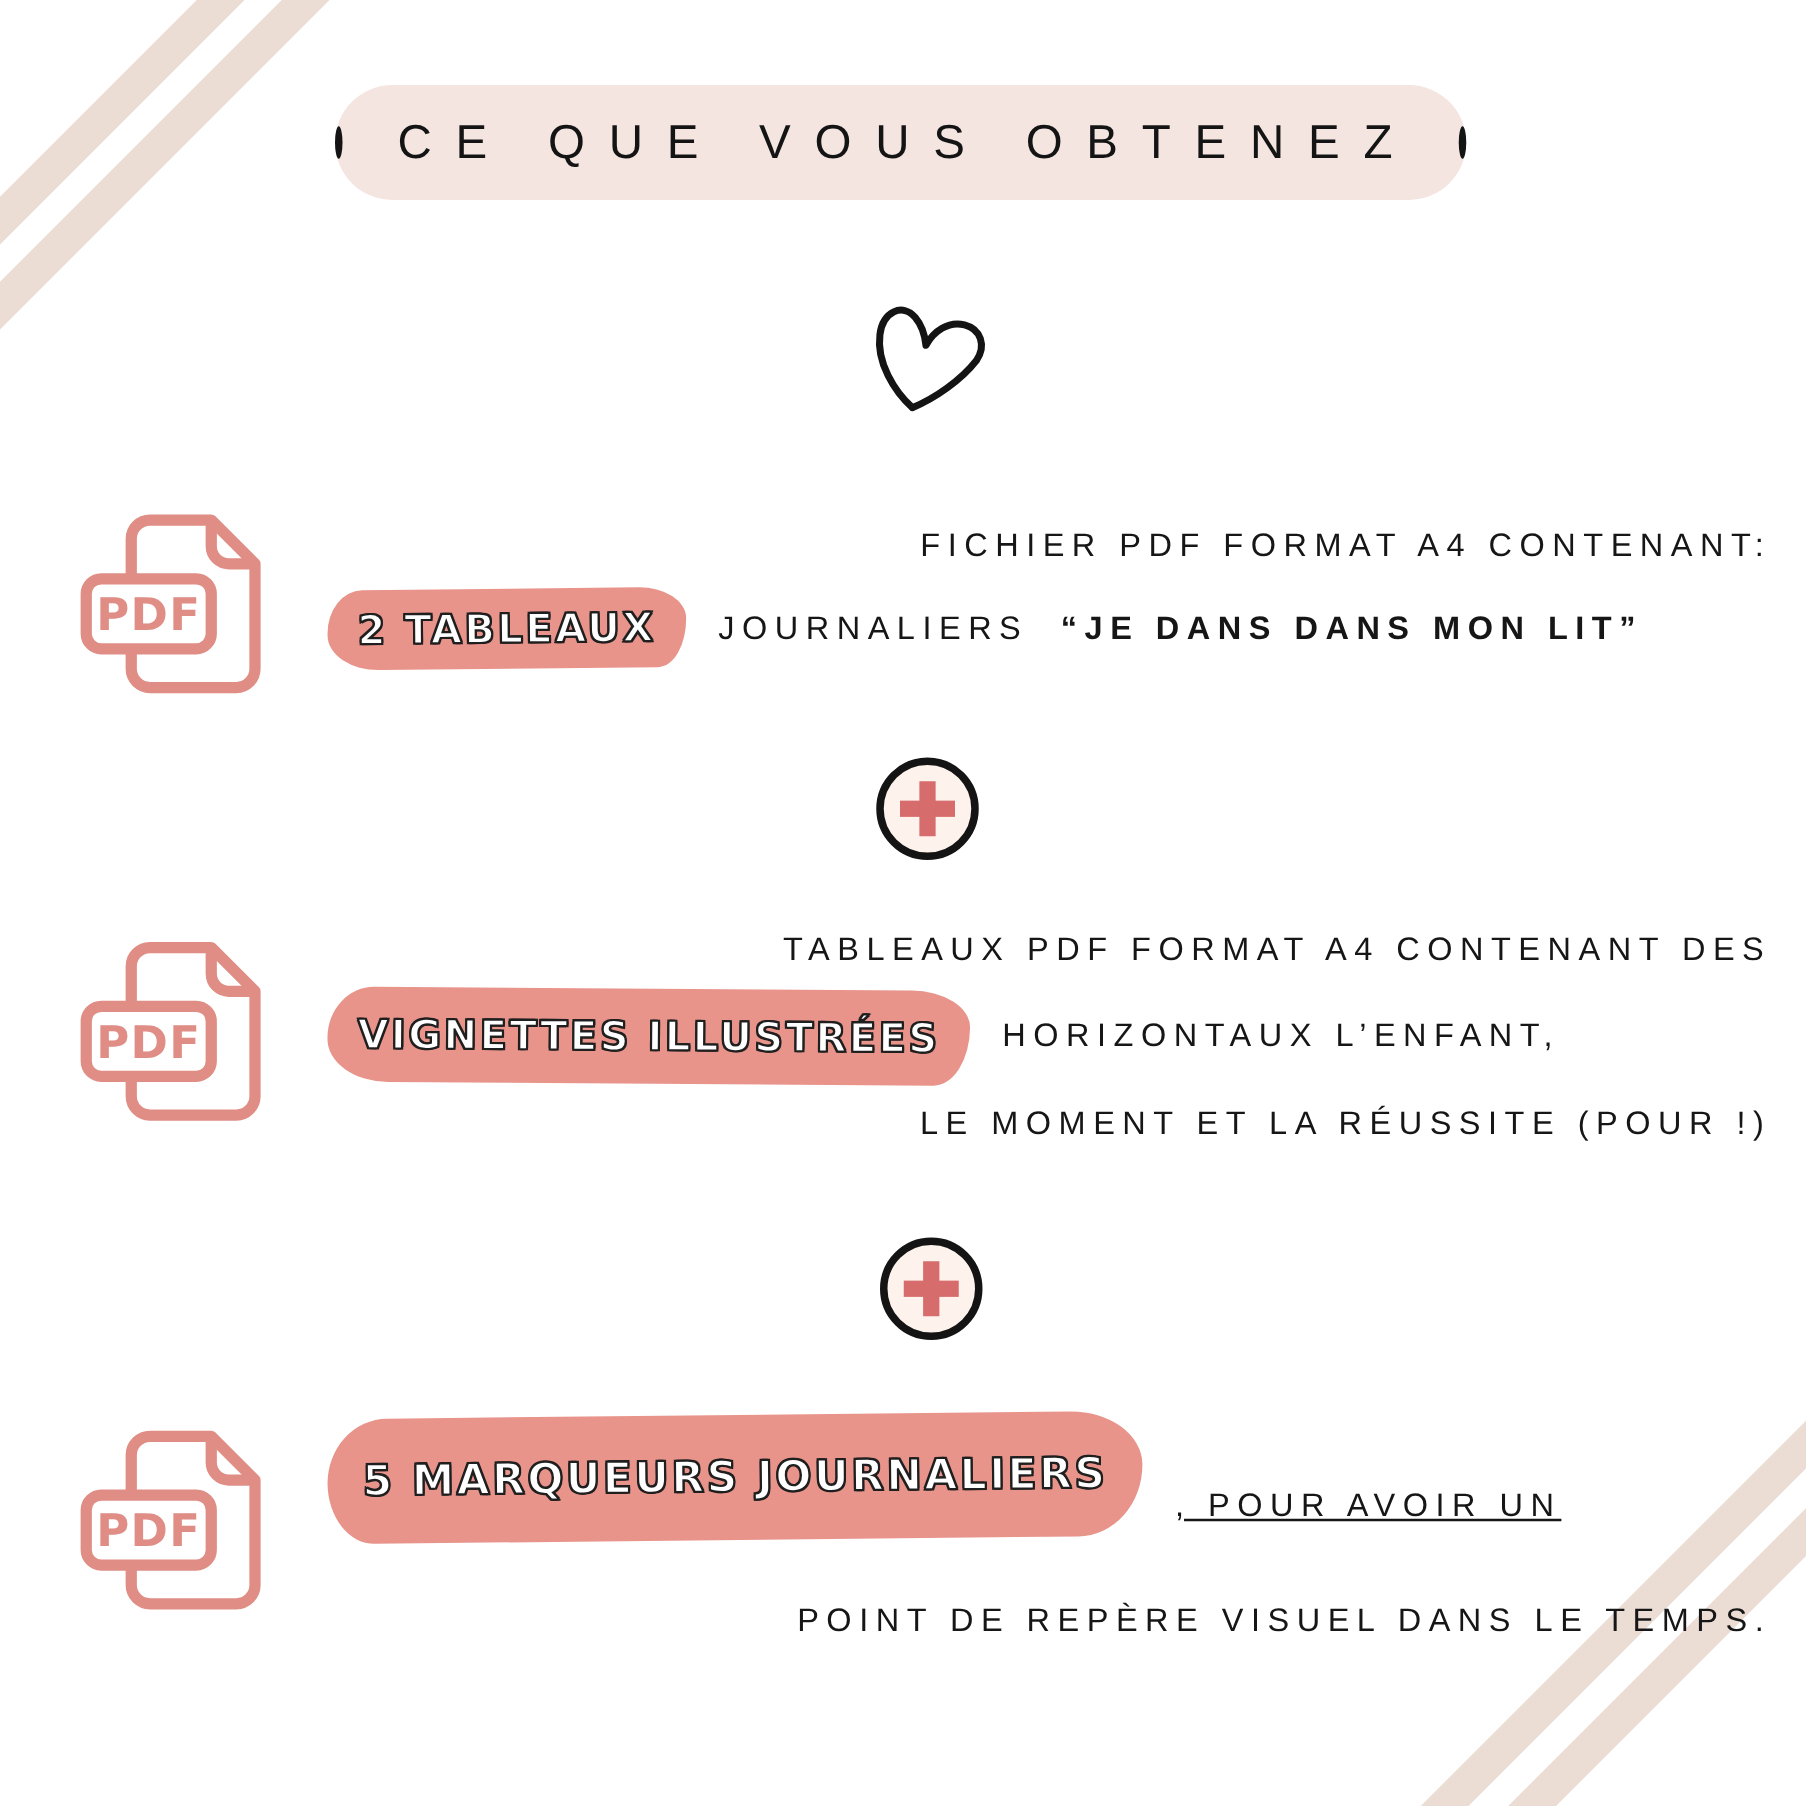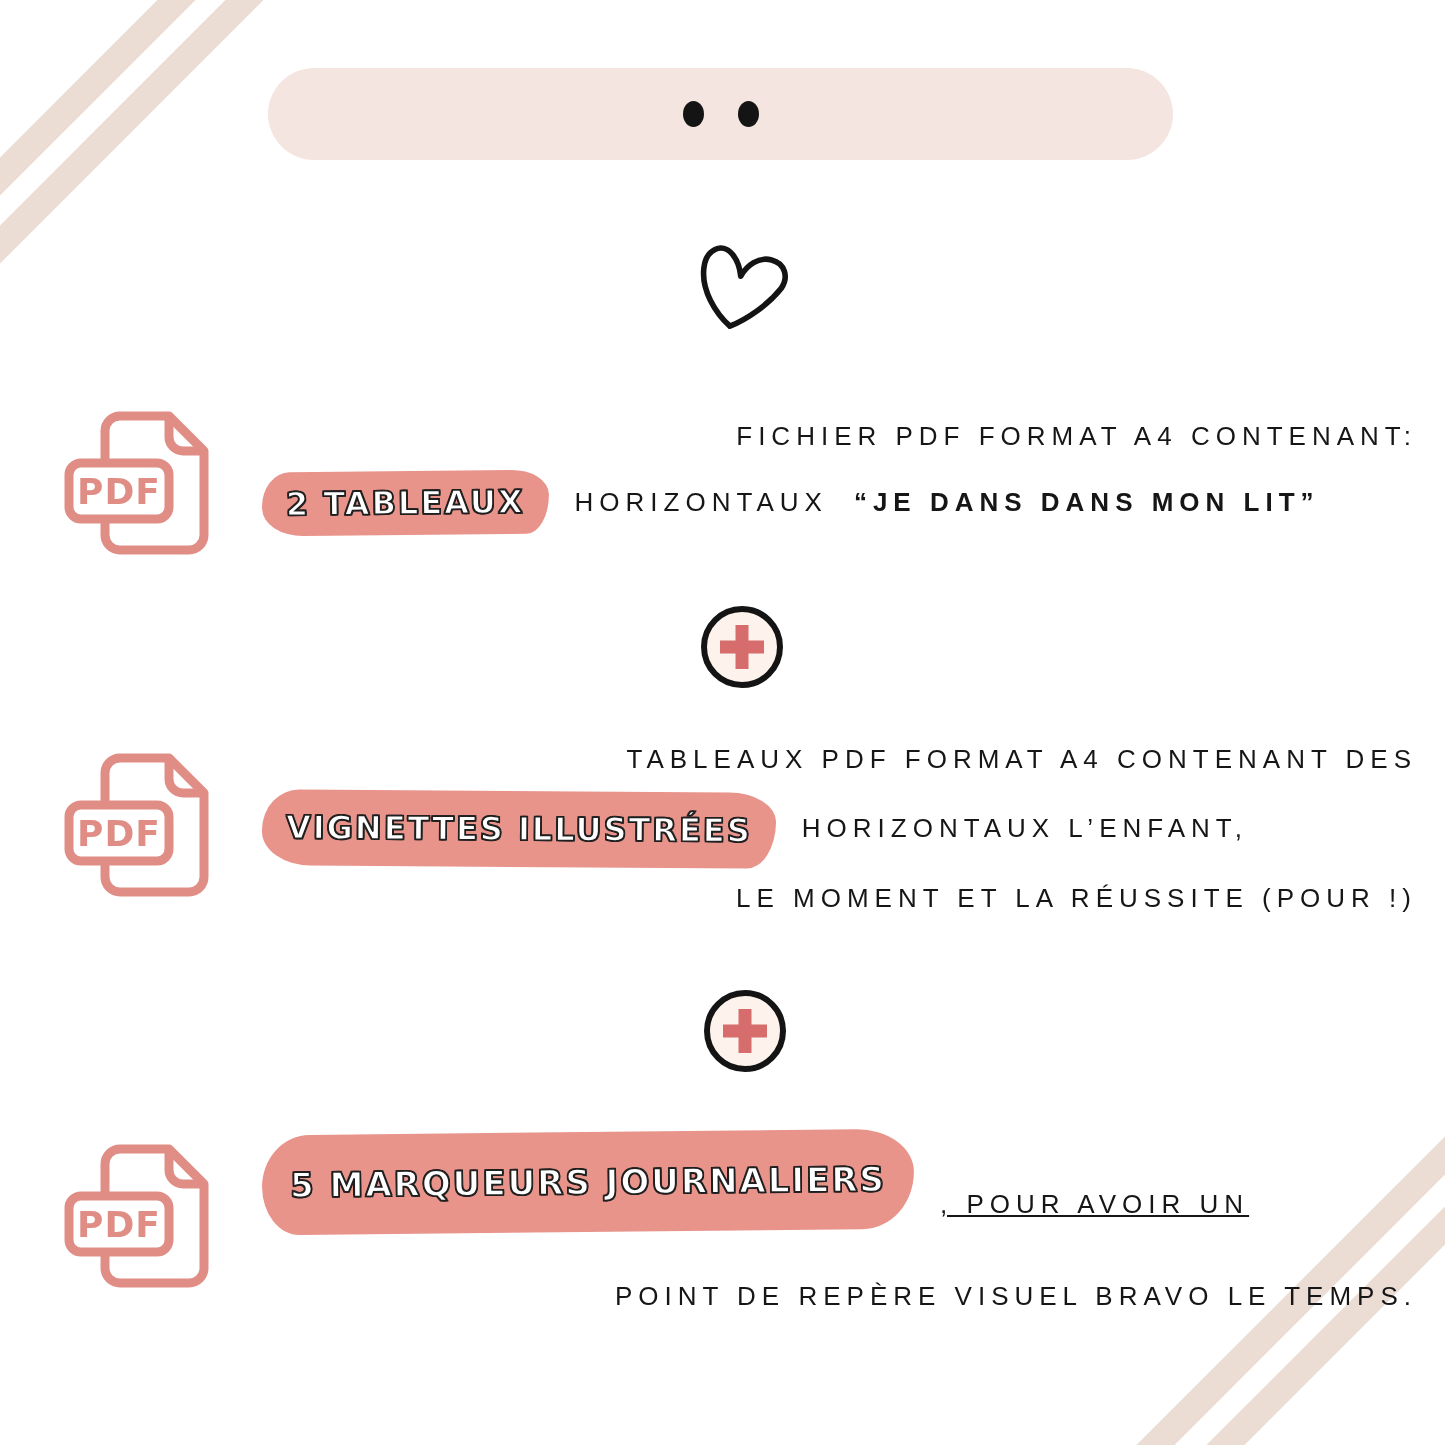--- a/index.html
+++ b/index.html
@@ -67,39 +67,40 @@
 
 <div class="canvas">
 
   <div class="stripe" style="left:-167px;top:70px;"></div>
   <div class="stripe" style="left:-133px;top:104px;"></div>
   <div class="stripe" style="left:1045px;top:1282px;"></div>
   <div class="stripe" style="left:1080px;top:1317px;"></div>
 
   <div class="pill">
     <span class="dot"></span>
+    <span class="pill-title">CE QUE VOUS OBTENEZ</span>
     <span class="dot"></span>
   </div>
 
   <svg class="heart" viewBox="0 0 100 100">
     <path d="M44,90 C28,80 10,60 9,38 C8,20 22,10 34,20 C40,25 44,33 46,40 C50,28 60,18 73,19 C86,20 93,32 87,45 C78,62 60,80 44,90" fill="none" stroke="#141414" stroke-width="5.5" stroke-linecap="round" stroke-linejoin="round"></path>
   </svg>
 
   <svg class="pdf-icon" style="left:62px;top:410px;" viewBox="0 0 160 150">
     <path d="M106,6 L141,41 V125 A15,15 0 0 1 126,140 H57 A15,15 0 0 1 42,125 V21 A15,15 0 0 1 57,6 Z" fill="none" stroke="#df8d85" stroke-width="9" stroke-linejoin="round"></path>
     <path d="M106,6 V27 A14,14 0 0 0 120,41 H141" fill="none" stroke="#df8d85" stroke-width="9" stroke-linejoin="round"></path>
     <rect x="6" y="53" width="100" height="56" rx="12" fill="#ffffff" stroke="#df8d85" stroke-width="9"></rect>
     <text x="56" y="94" text-anchor="middle" font-family="DejaVu Sans, sans-serif" font-size="36" font-weight="bold" fill="#df8d85" letter-spacing="1">PDF</text>
   </svg>
 
   <div class="section" id="section-1">
     <div class="line">FICHIER PDF FORMAT A4 CONTENANT:</div>
     <div class="hl-row">
       <span class="hl">2 TABLEAUX</span>
-      <span class="line">HORIZONTAUX</span>
+      <span class="line">JOURNALIERS</span>
       <span class="line bold">“JE DANS DANS MON LIT”</span>
     </div>
   </div>
 
   <div class="plus" style="left:701px;top:606px;">
     <div class="ph"></div>
       <div class="pv"></div>
   </div>
 
   <svg class="pdf-icon" style="left:62px;top:752px;" viewBox="0 0 160 150">
@@ -128,16 +129,16 @@
     <path d="M106,6 V27 A14,14 0 0 0 120,41 H141" fill="none" stroke="#df8d85" stroke-width="9" stroke-linejoin="round"></path>
     <rect x="6" y="53" width="100" height="56" rx="12" fill="#ffffff" stroke="#df8d85" stroke-width="9"></rect>
     <text x="56" y="94" text-anchor="middle" font-family="DejaVu Sans, sans-serif" font-size="36" font-weight="bold" fill="#df8d85" letter-spacing="1">PDF</text>
   </svg>
 
   <div class="section" id="section-3">
     <div class="hl-row">
       <span class="hl hl-big">5 MARQUEURS JOURNALIERS</span>
       <span class="line after">, POUR AVOIR UN</span>
     </div>
-    <div class="line">POINT DE REPÈRE VISUEL BRAVO LE TEMPS.</div>
+    <div class="line">POINT DE REPÈRE VISUEL DANS LE TEMPS.</div>
   </div>
 
 </div>
 
 </body></html>

